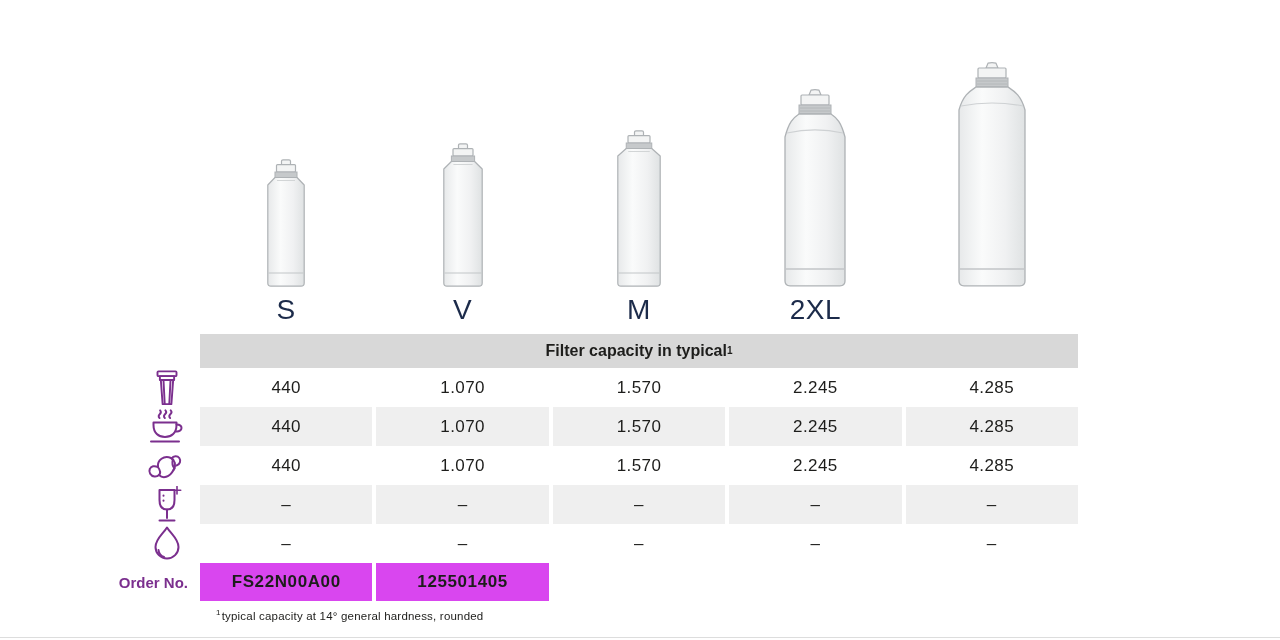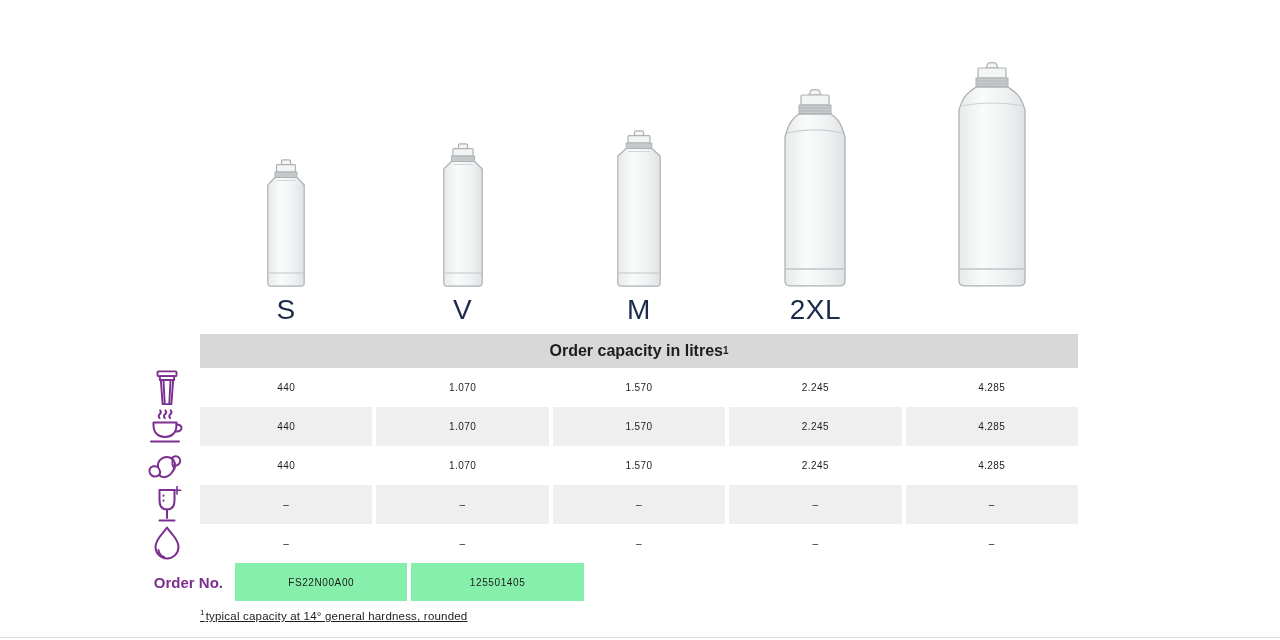--- a/index.html
+++ b/index.html
@@ -23,34 +23,34 @@
   }
   
   .capacity-header{
     position:absolute;left:200px;top:334px;width:878px;height:34px;
     background:#d8d8d8;display:flex;align-items:center;justify-content:center;
     font-size:16px;font-weight:bold;color:#1d1d1b;
   }
   .capacity-header sup{font-size:10px;vertical-align:super;line-height:0;}
   .table-rows{position:absolute;left:0;top:368px;}
   .data-row{height:39px;}
-  .order-row{height:38px;margin-left:35px;}
+  .order-row{height:38px;}
   .data-cell{
     display:flex;align-items:center;justify-content:center;
-    font-size:10px;letter-spacing:.4px;color:#1d1d1b;background:transparent;
+    font-size:17px;letter-spacing:.4px;color:#1d1d1b;background:transparent;
   }
   .row-stripe .data-cell{background:#efefef;}
-  .order-row .data-cell{background:#86efac;font-weight:normal;letter-spacing:.6px;}
+  .order-row .data-cell{background:#d946ef;font-weight:bold;letter-spacing:.6px;}
   .icon-cell{display:flex;align-items:center;justify-content:flex-end;padding-right:12px;}
   .order-label{
     display:flex;align-items:center;justify-content:flex-end;padding-right:8px;
     font-size:15px;font-weight:bold;color:#7b2f8e;
   }
   .footnote{
-    position:absolute;left:200px;top:610px;font-size:11.5px;color:#1d1d1b;letter-spacing:.2px;text-decoration:underline;
+    position:absolute;left:216px;top:610px;font-size:11.5px;color:#1d1d1b;letter-spacing:.2px;
   }
   .footnote sup{font-size:8px;vertical-align:super;line-height:0;margin-right:1px;}
   .bottom-line{position:absolute;left:0;top:637px;width:1280px;height:1px;background:#dddddd;}
   svg{display:block;}
 </style>
 </head>
 <body>
 
 <div class="grid-row bottles-row" id="bottles-row">
   <div></div>
@@ -152,21 +152,21 @@
 
 <div class="grid-row labels-row" id="labels-row">
   <div></div>
 <div class="size-label">S</div>
     <div class="size-label">V</div>
     <div class="size-label">M</div>
     <div class="size-label">2XL</div>
   </div>
 
 <div class="capacity-header">
-  <span>Order capacity in litres</span>
+  <span>Filter capacity in typical</span>
     <sup>1</sup>
 </div>
 
 <div class="table-rows" id="table-rows">
     <div class="grid-row data-row">
       <div class="icon-cell">
         <svg width="34" height="38" viewBox="0 0 34 40" fill="none" stroke="#7b2f8e" stroke-width="2" stroke-linejoin="round" stroke-linecap="round">
       <rect x="7" y="2.5" width="20" height="5" rx="1"></rect>
       <rect x="9.5" y="7.5" width="15" height="4"></rect>
       <path d="M10.5 11.5 L23.5 11.5 L21.6 37 L12.4 37 Z"></path>

